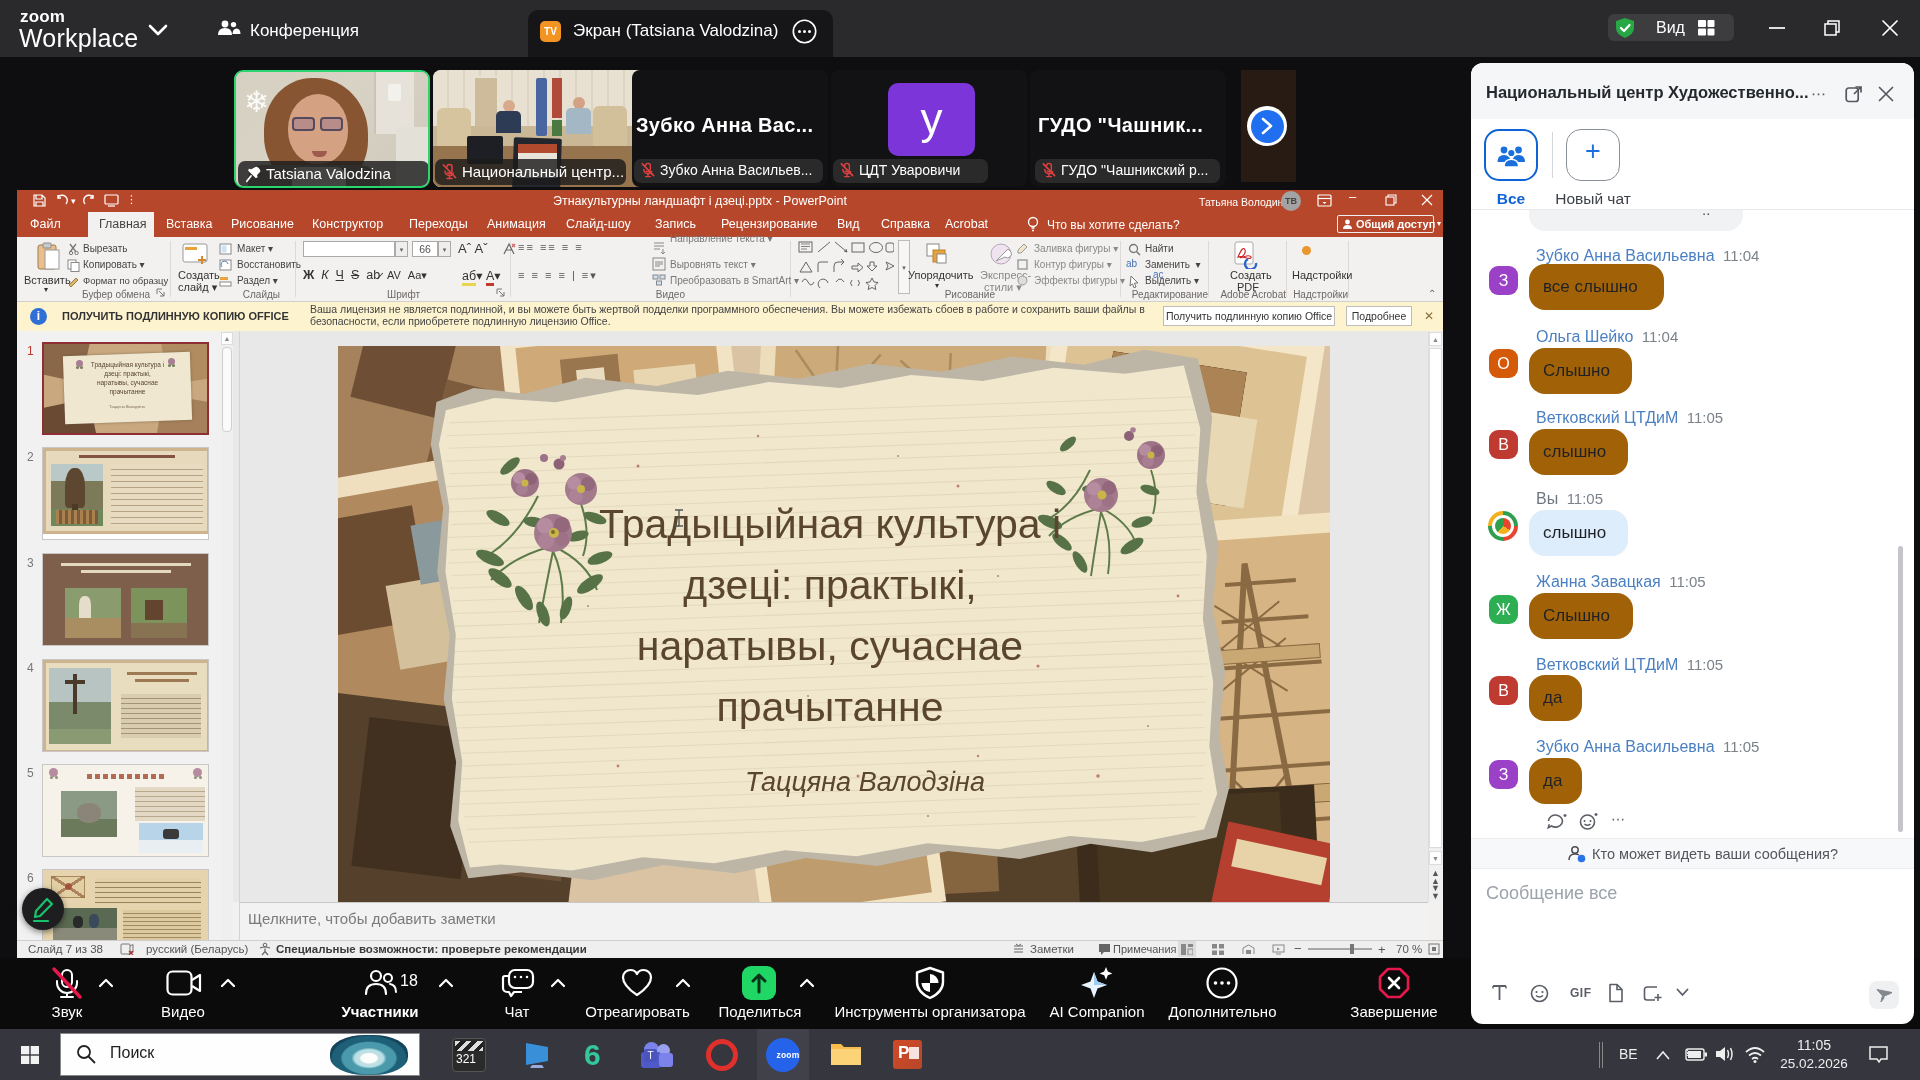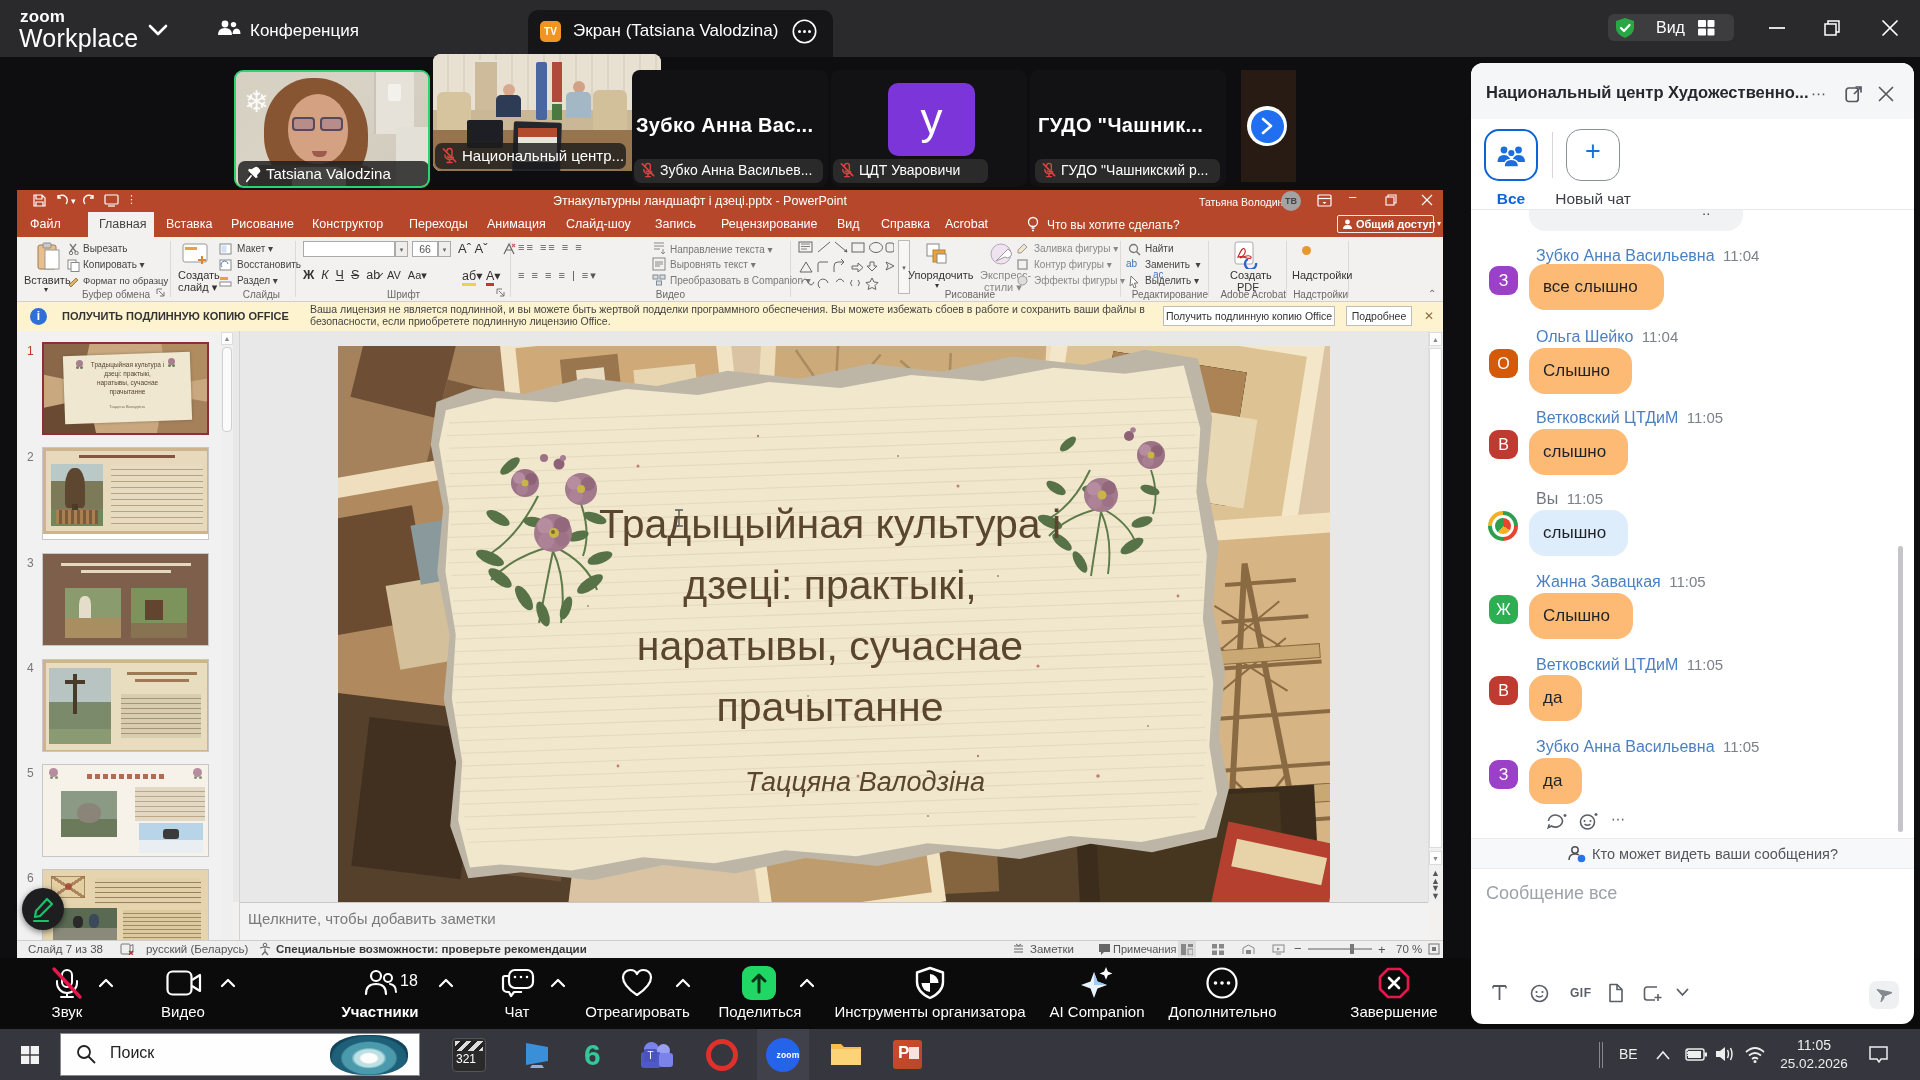--- a/index.html
+++ b/index.html
@@ -13,21 +13,21 @@
   .zlbl { position:absolute; text-align:center; color:#fff; font-size:15px; }
   .ptab { top:217px; font-size:12.5px; }
   .gsep { position:absolute; top:241px; width:1px; height:56px; background:#ddd9d6; }
   .glbl { position:absolute; top:289px; font-size:10px; color:#6b6865; text-align:right; }
   .rsm { position:absolute; font-size:10px; color:#444; }
   .thnum { position:absolute; font-size:12px; color:#777; }
   .thumb { position:absolute; left:42px; width:167px; height:93px; background:#efe6cf; border:1px solid #c9c7c5; overflow:hidden; }
   .mname { position:absolute; font-size:16px; color:#4a7fc1; white-space:nowrap; }
   .mtime { font-size:15px; color:#7b828a; margin-left:4px; }
   .mava { position:absolute; width:29px; height:29px; border-radius:9px; color:#fff; font-size:16px; text-align:center; line-height:29px; }
-  .mbub { position:absolute; height:46px; background:#fdba74; border-radius:16px; font-size:17px; color:#1f2126; line-height:46px; padding-left:14px; }
+  .mbub { position:absolute; height:46px; background:#a16207; border-radius:16px; font-size:17px; color:#1f2126; line-height:46px; padding-left:14px; }
 </style>
 </head>
 <body>
 <div id="titlebar">
 
   <div class="abs" style="left:20px;top:7px;color:#fff;font-weight:700;font-size:17px;letter-spacing:.2px;">zoom</div>
   <div class="abs" style="left:19px;top:24px;color:#fff;font-size:25px;letter-spacing:.2px;">Workplace</div>
   <svg class="abs" style="left:148px;top:24px;" width="20" height="12" viewBox="0 0 20 12">
       <path d="M2 2 L10 10 L18 2" stroke="#fff" stroke-width="2.6" fill="none" stroke-linecap="round" stroke-linejoin="round"></path>
     </svg>
@@ -97,21 +97,21 @@
     <div class="abs" style="left:8px;top:12px;color:#fff;font-size:30px;opacity:.9;">❄</div>
 
     <div class="abs" style="left:2px;top:89px;width:191px;height:26px;background:rgba(28,28,28,.82);border-radius:7px;"></div>
     <svg class="abs" style="left:9px;top:94px;" width="16" height="17" viewBox="0 0 16 17">
         <path d="M9.5 1.5 a2.6 2.6 0 0 1 3.6 0 l1.4 1.4 a2.6 2.6 0 0 1 0 3.6 l-2.4 2.4 .5 2.6 -2 .6 -7.4-7.4 .6-2 2.6.5 Z" fill="#fff"></path>
         <path d="M6 10 L1.8 15.2" stroke="#fff" stroke-width="1.8" stroke-linecap="round"></path>
       </svg>
     <div class="abs" style="left:30px;top:93px;color:#fff;font-size:15px;">Tatsiana Valodzina</div>
   </div>
 
-  <div class="abs" style="left:433px;top:54px;width:228px;height:117px;border-radius:8px;overflow:hidden;background:#ded6c6;">
+  <div class="abs" style="left:433px;top:70px;width:228px;height:117px;border-radius:8px;overflow:hidden;background:#ded6c6;">
     <div class="abs" style="left:0;top:0;width:100%;height:58px;background:repeating-linear-gradient(90deg,#e8e1d2 0 14px,#ddd5c4 14px 16px);"></div>
     <div class="abs" style="left:40px;top:6px;width:26px;height:52px;background:#cdbb9b;border:2px solid #e8e2d4;"></div>
     <div class="abs" style="left:0;top:56px;width:100%;height:61px;background:#c9b795;"></div>
 
     <div class="abs" style="left:4px;top:38px;width:34px;height:46px;background:#d6c49e;border-radius:6px 6px 0 0;"></div>
     <div class="abs" style="left:160px;top:36px;width:34px;height:46px;background:#d2c09a;border-radius:6px 6px 0 0;"></div>
 
     <div class="abs" style="left:103px;top:8px;width:11px;height:58px;background:#4a66a0;border-radius:2px;"></div>
     <div class="abs" style="left:119px;top:8px;width:10px;height:40px;background:#b14a3a;"></div>
     <div class="abs" style="left:119px;top:50px;width:10px;height:16px;background:#4a7a42;"></div>
@@ -323,32 +323,32 @@
     <svg class="abs" style="left:496px;top:288px;" width="10" height="10" viewBox="0 0 10 10">
         <path d="M1 1 H6 M1 1 V6 M3 3 L8 8 M8 4 V8 H4" stroke="#777" fill="none"></path>
       </svg>
 
     <div class="abs" style="left:518px;top:241px;font-size:11px;color:#555;letter-spacing:2px;">≡≡ ≡≡ ≡ ≡</div>
     <div class="abs" style="left:518px;top:269px;font-size:11px;color:#555;letter-spacing:2px;">≡ ≡ ≡ ≡ | ≡▾</div>
     <svg class="abs" style="left:652px;top:241px;" width="14" height="14" viewBox="0 0 14 14">
         <path d="M2 2 h10 M2 5 h10 M2 8 h6" stroke="#888"></path>
         <path d="M11 8 v5 m-2-2 l2 2 l2-2" stroke="#888" fill="none"></path>
       </svg>
-    <div class="rsm" style="left:670px;top:244px;color:#777;">Направление текста ▾</div>
+    <div class="rsm" style="left:670px;top:233px;color:#777;">Направление текста ▾</div>
     <svg class="abs" style="left:652px;top:257px;" width="14" height="14" viewBox="0 0 14 14">
         <rect x="1" y="1" width="12" height="12" fill="none" stroke="#888"></rect>
         <path d="M3 5 h8 M3 7 h8 M3 9 h5" stroke="#888"></path>
       </svg>
     <div class="rsm" style="left:670px;top:259px;color:#777;">Выровнять текст ▾</div>
     <svg class="abs" style="left:652px;top:273px;" width="14" height="14" viewBox="0 0 14 14">
         <rect x="1" y="2" width="5" height="4" fill="#cfe2f5" stroke="#888"></rect>
         <rect x="8" y="2" width="5" height="4" fill="#cfe2f5" stroke="#888"></rect>
         <rect x="4.5" y="8" width="5" height="4" fill="#cfe2f5" stroke="#888"></rect>
       </svg>
-    <div class="rsm" style="left:670px;top:275px;color:#777;">Преобразовать в Companion ▾</div>
+    <div class="rsm" style="left:670px;top:275px;color:#777;">Преобразовать в SmartArt ▾</div>
 
     <svg class="abs" style="left:798px;top:240px;" width="96" height="54" viewBox="0 0 96 54" stroke="#666" fill="none">
       <rect x="1" y="2" width="13" height="10"></rect>
         <path d="M3 4 h9 M3 6.5 h9 M3 9 h6" stroke-width=".8"></path>
       <path d="M20 12 L32 2"></path>
         <path d="M37 2 L49 12 l-3-1 m3 1 l-1-3"></path>
       <rect x="54" y="3" width="12" height="9"></rect>
         <ellipse cx="78" cy="7.5" rx="6.5" ry="5"></ellipse>
         <rect x="88" y="3" width="8" height="9" rx="2"></rect>
       <path d="M8 22 L14 32 H2 Z"></path>

